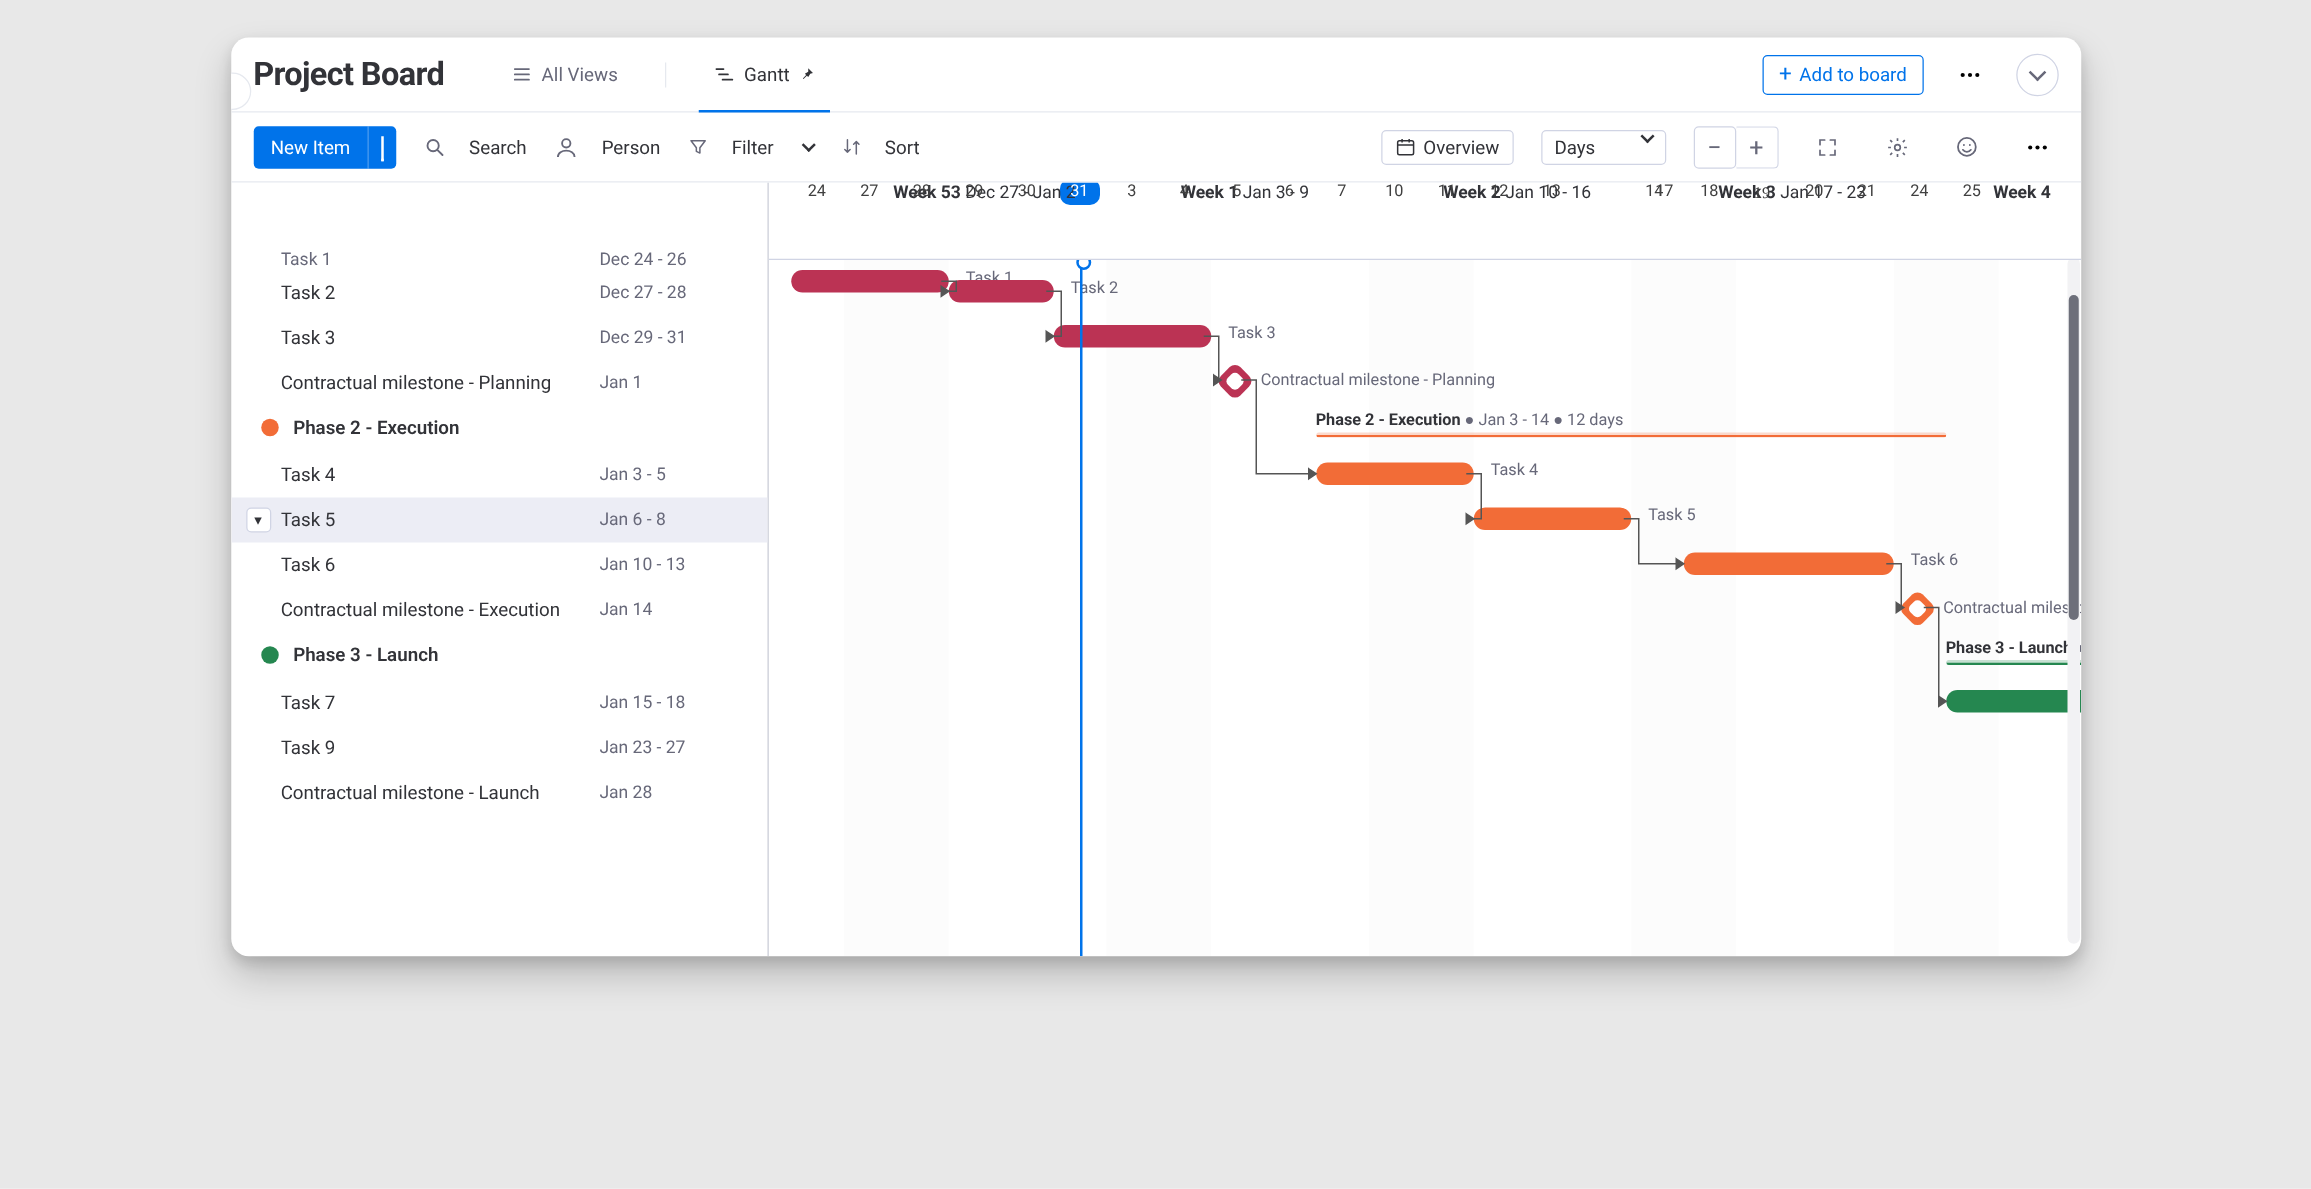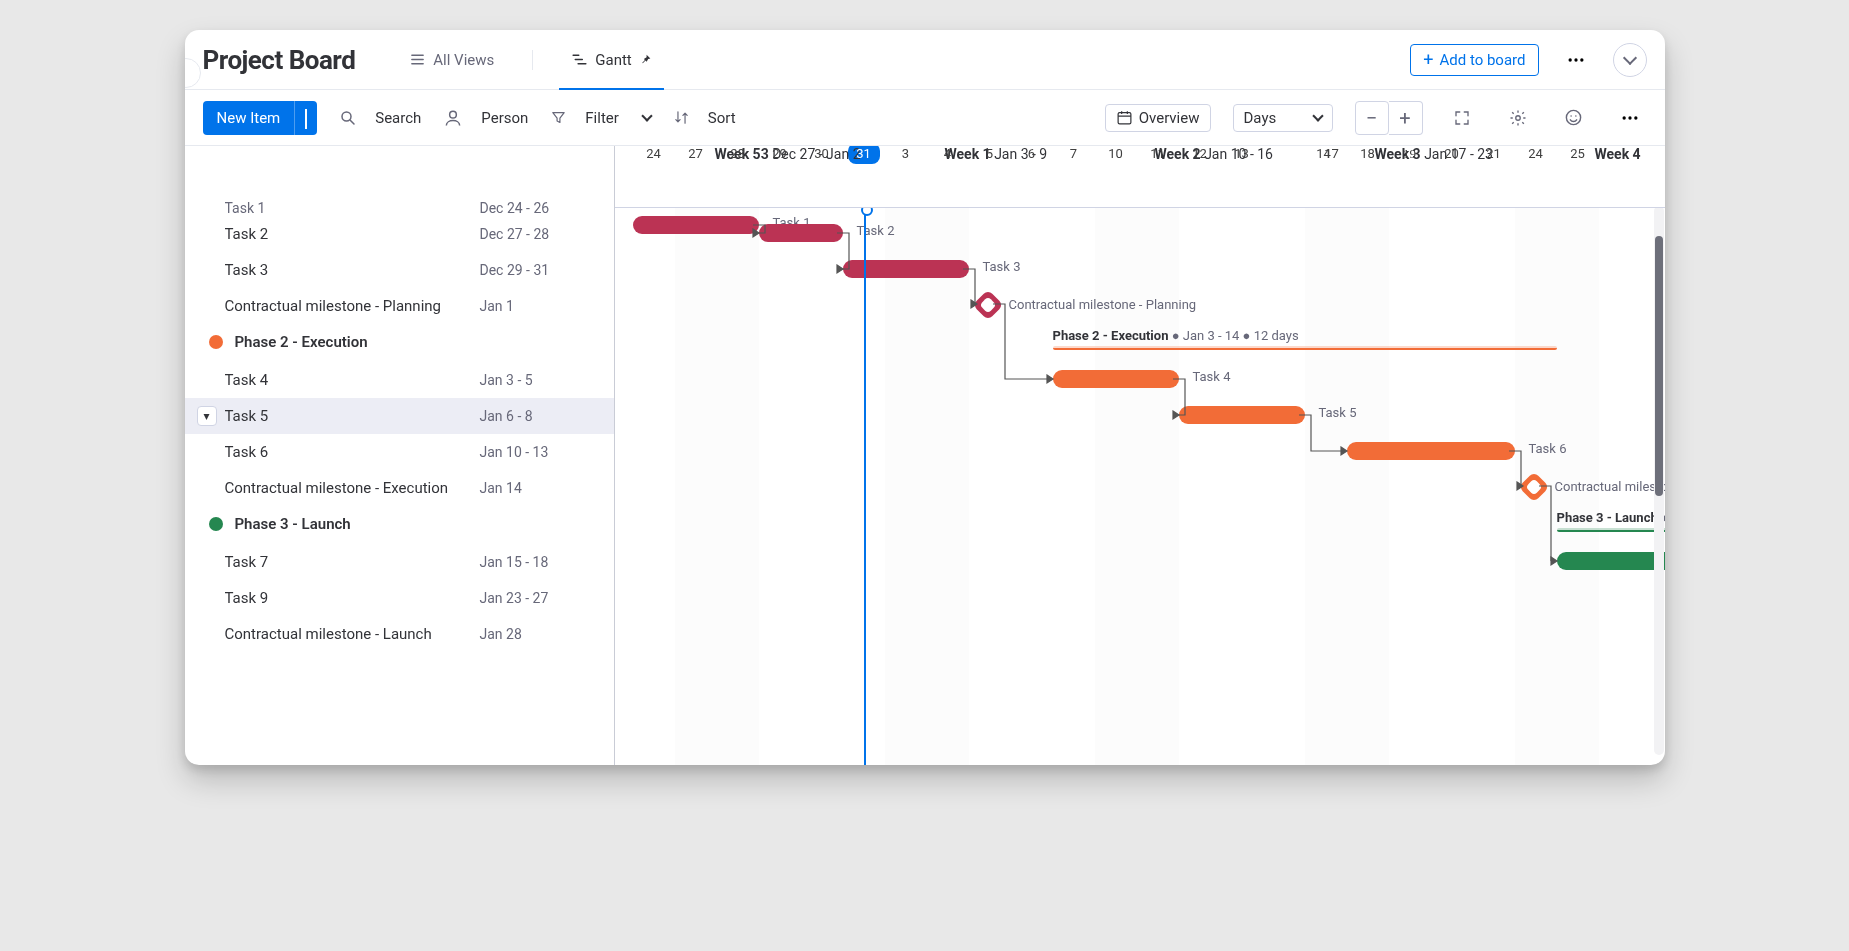--- a/index.html
+++ b/index.html
@@ -30,21 +30,21 @@
 .icon-btn{width:34px;height:34px;display:flex;align-items:center;justify-content:center;border-radius:4px;cursor:pointer;color:var(--muted)}
 .icon-btn.round{border:1px solid var(--border);border-radius:50%}
 .chev{width:10px;height:10px;border-right:2px solid currentColor;border-bottom:2px solid currentColor;transform:rotate(45deg);margin-top:-4px}
 
 .toolbar{display:flex;align-items:center;height:56px;padding:0 18px;gap:22px;border-bottom:1px solid var(--border-light)}
 .primary{display:flex;align-items:center;background:var(--blue);color:#fff;font-size:15px;border-radius:4px;overflow:hidden;cursor:pointer}
 .primary span.lbl{padding:8px 14px}
 .primary span.split{padding:8px 10px;border-left:1px solid rgba(255,255,255,.3)}
 .tool{display:flex;align-items:center;gap:18px;color:var(--text);font-size:15px;cursor:pointer}
 .tool svg{color:#676879}
-.select{display:flex;align-items:center;gap:6px;border:1px solid var(--border);border-radius:4px;padding:4px 10px;font-size:15px;cursor:pointer}
+.select{display:flex;align-items:flex-start;gap:6px;border:1px solid var(--border);border-radius:4px;padding:4px 10px;font-size:15px;cursor:pointer}
 .select.wide{min-width:100px;justify-content:space-between}
 .sqbtn{width:34px;height:34px;border:1px solid var(--border);border-radius:4px;display:flex;align-items:center;justify-content:center;cursor:pointer;color:var(--muted);font-size:20px}
 
 .gantt{display:flex;height:calc(100% - 116px);position:relative;overflow:hidden}
 .side{flex:0 0 430px;border-right:1px solid #c9ccd6;overflow:hidden}
 .side-inner{padding-top:62px}          
 .row{display:flex;align-items:center;height:36px;padding:0 14px 0 40px;font-size:15px;color:#323338;cursor:pointer}
 .row .name{flex:1;overflow:hidden;text-overflow:ellipsis;white-space:nowrap}
 .row .dt{flex:0 0 120px;color:#676879;font-size:14px}
 .row.group{font-weight:600;padding-left:24px}

